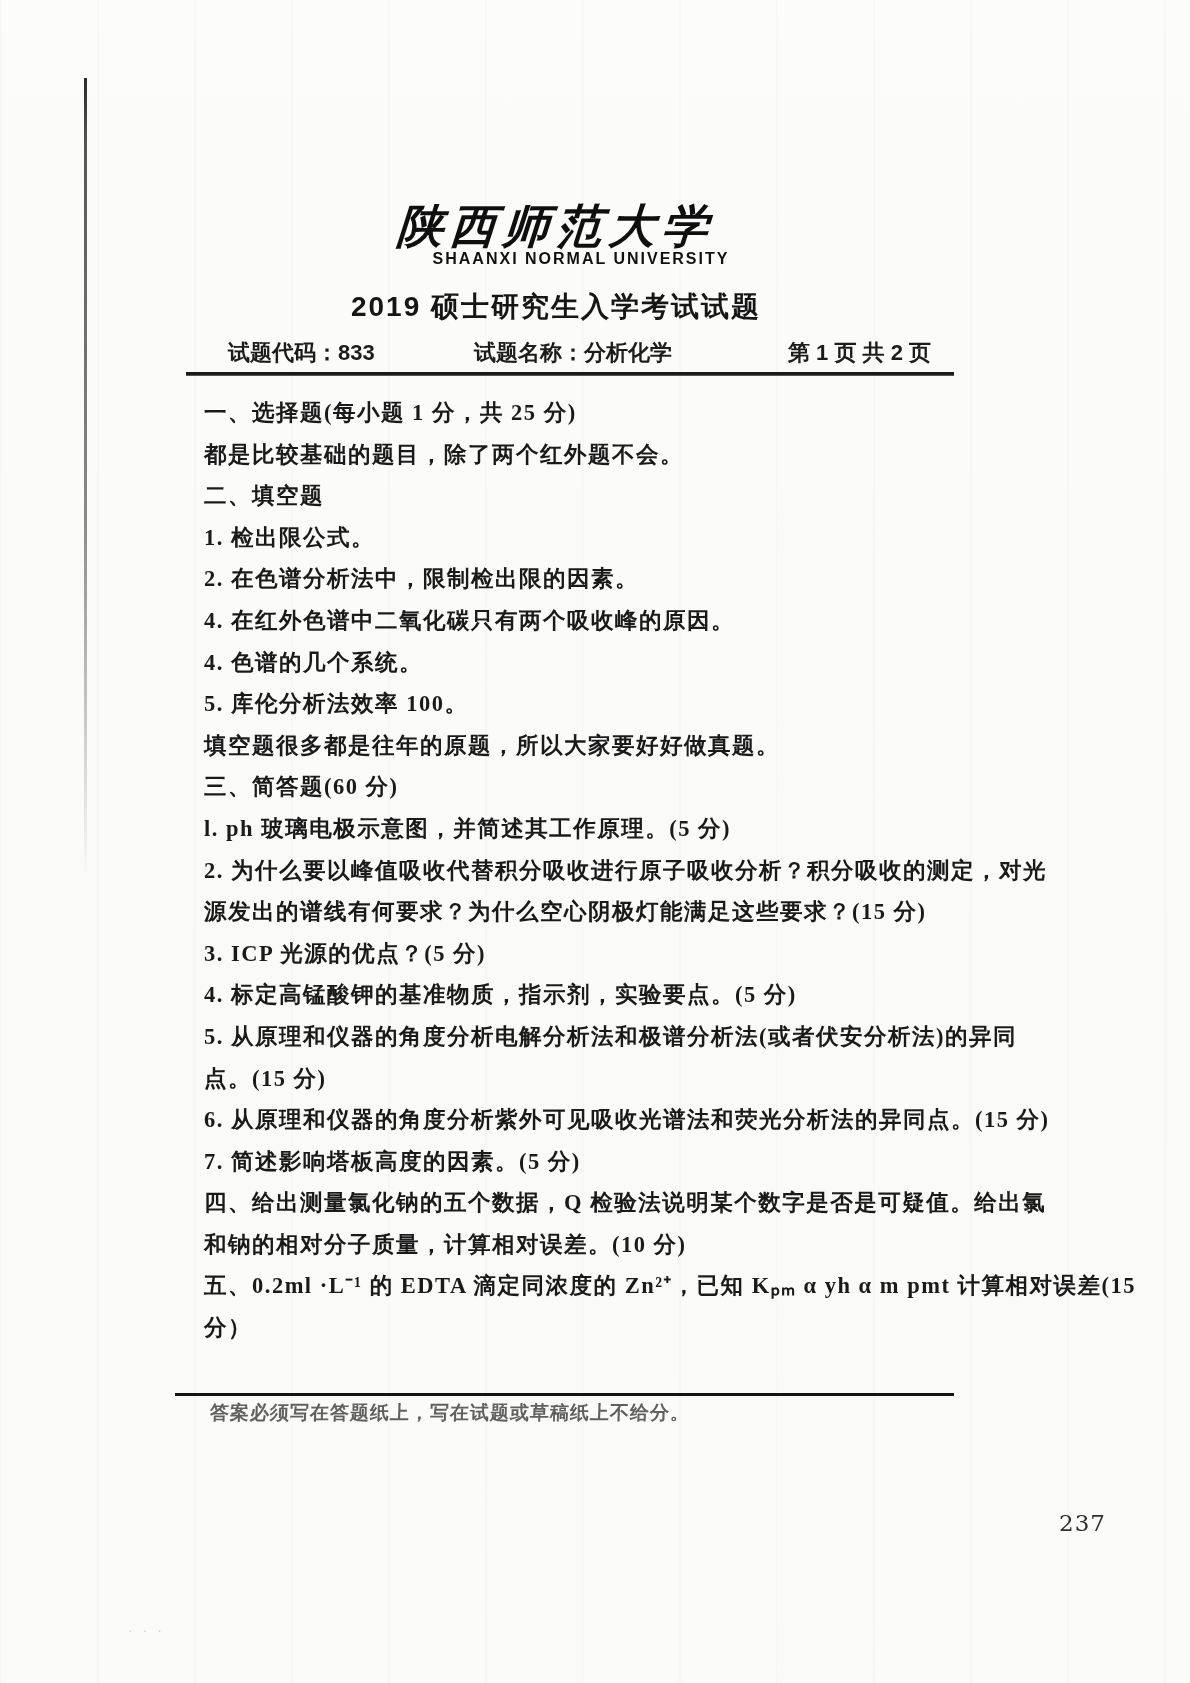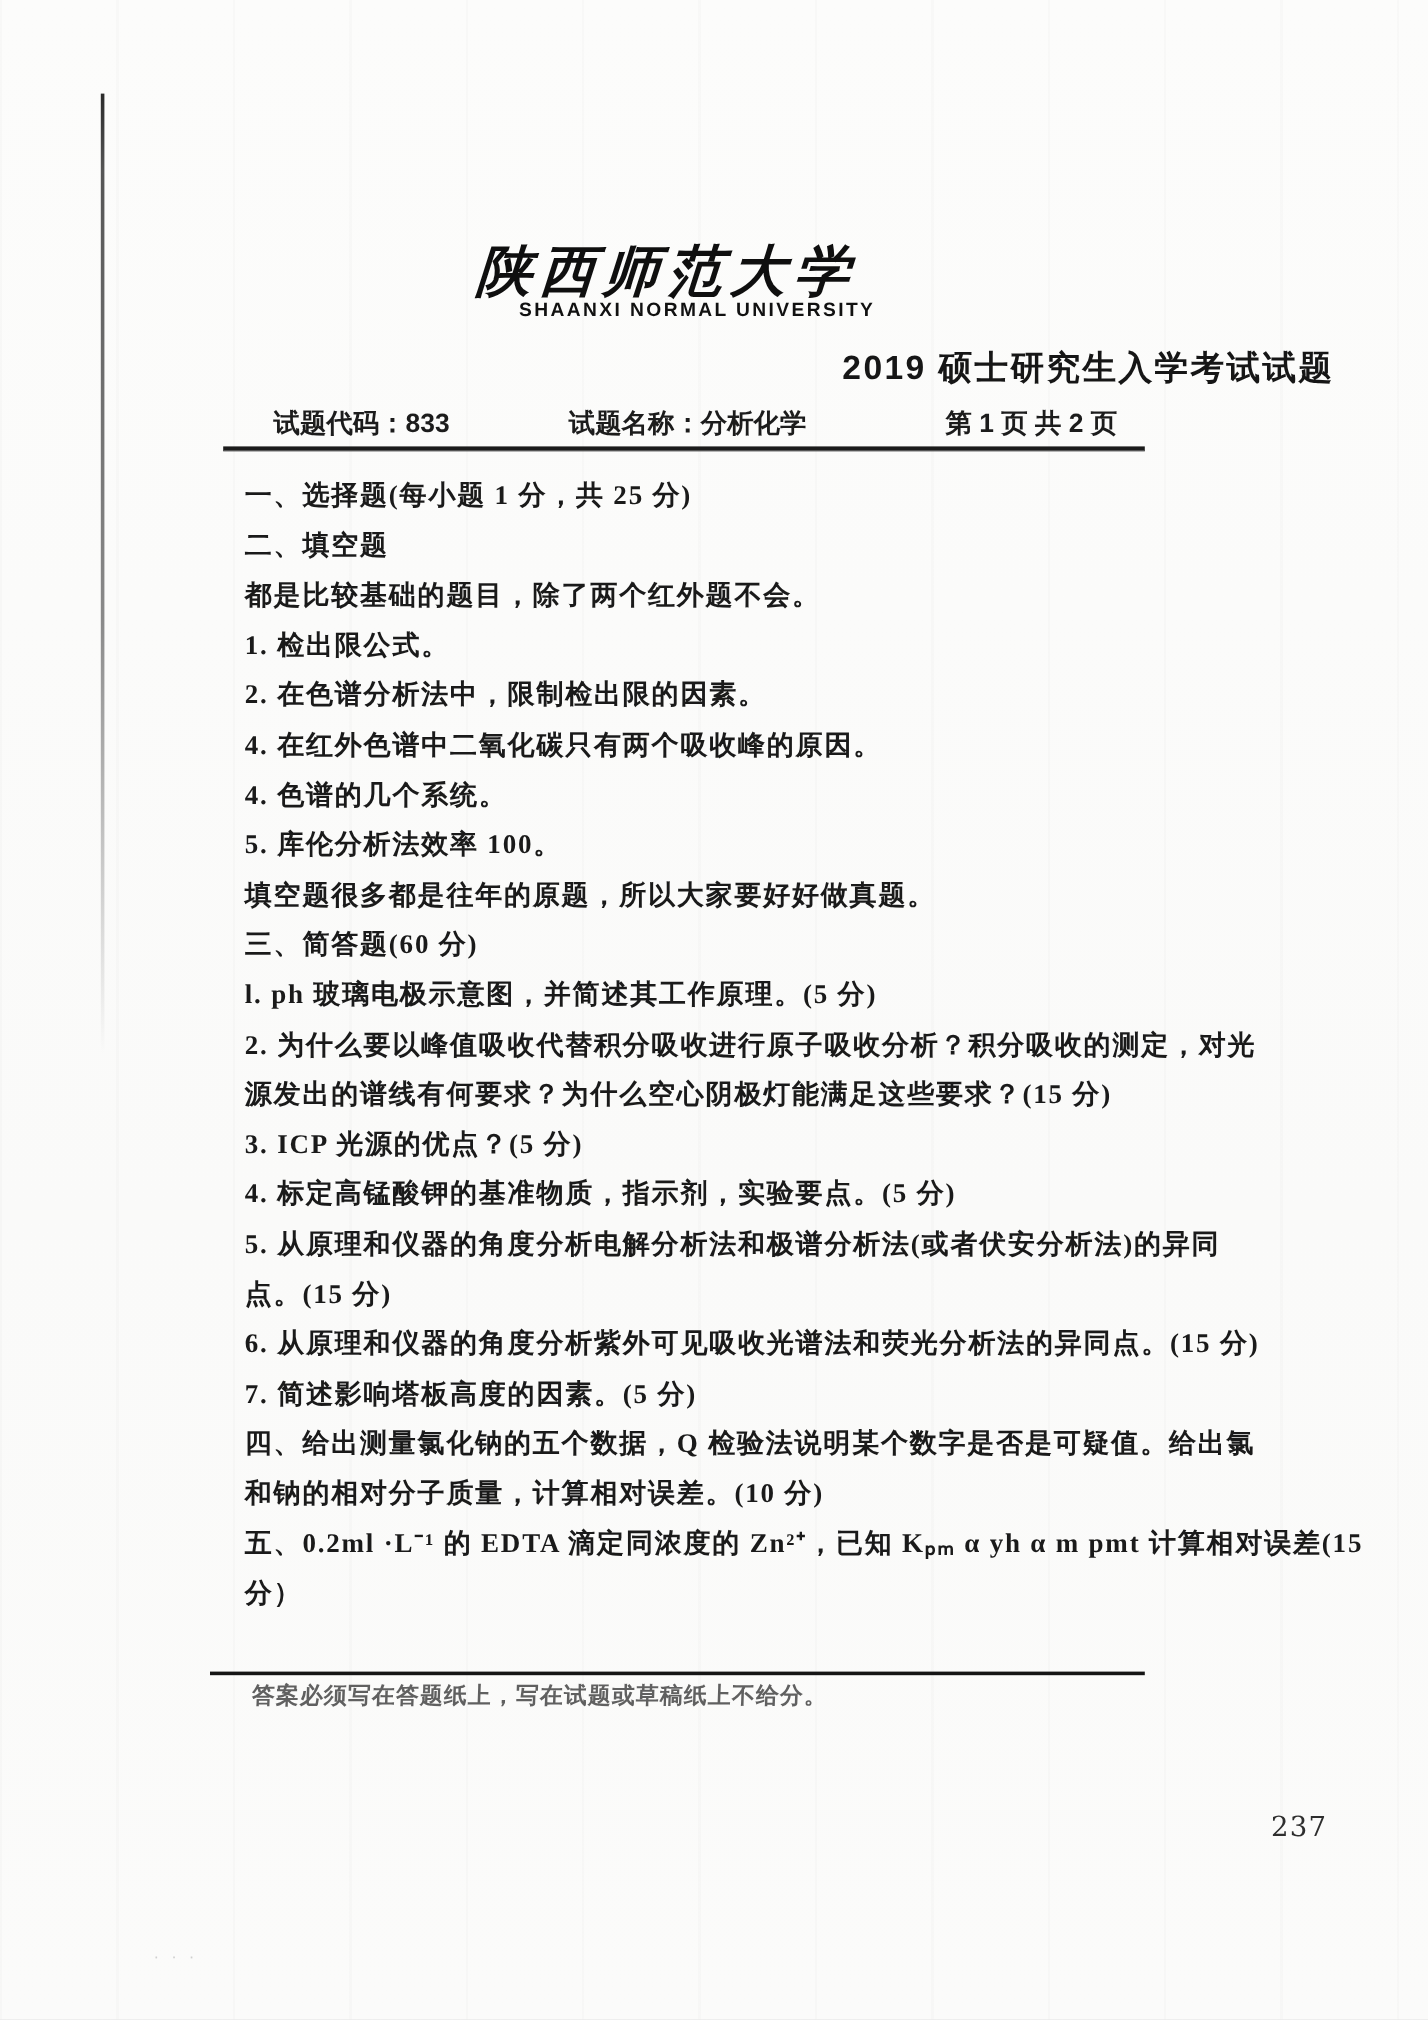--- a/index.html
+++ b/index.html
@@ -26,21 +26,21 @@
     font-size:46px;letter-spacing:7px;color:#0f0f0f;
     transform:skewX(-4deg);
   }
   .logo-en{
     position:absolute;left:0;top:250px;width:1112px;
     text-align:center;font-weight:700;font-size:16px;
     letter-spacing:2px;color:#111;margin-left:25px;
   }
   .exam-title{
     position:absolute;left:0;top:288px;width:1112px;
-    text-align:right;font-weight:700;font-size:28px;
+    text-align:center;font-weight:700;font-size:28px;
     letter-spacing:2px;color:#161616;
   }
   .header-row{position:absolute;top:338px;left:0;width:944px;height:30px;font-weight:700;font-size:22px;}
   .header-code{position:absolute;left:228px;top:0;}
   .header-name{position:absolute;left:474px;top:0;}
   .header-page{position:absolute;left:788px;top:0;}
   .header-rule{
     position:absolute;left:186px;top:372px;width:768px;height:3px;
     background:#1b1b1b;border-bottom:1px solid #555;
   }
@@ -92,22 +92,22 @@
 
   <div class="header-row">
     <span class="header-code">试题代码：833</span>
     <span class="header-name">试题名称：分析化学</span>
     <span class="header-page">第 1 页 共 2 页</span>
   </div>
   <div class="header-rule"></div>
 
   <div class="body-text">
     <p>一、选择题(每小题 1 分，共 25 分)</p>
+    <p>都是比较基础的题目，除了两个红外题不会。</p>
     <p>二、填空题</p>
-    <p>都是比较基础的题目，除了两个红外题不会。</p>
     <p>1. 检出限公式。</p>
     <p>2. 在色谱分析法中，限制检出限的因素。</p>
     <p>4. 在红外色谱中二氧化碳只有两个吸收峰的原因。</p>
     <p>4. 色谱的几个系统。</p>
     <p>5. 库伦分析法效率 100。</p>
     <p>填空题很多都是往年的原题，所以大家要好好做真题。</p>
     <p>三、简答题(60 分)</p>
     <p>l. ph 玻璃电极示意图，并简述其工作原理。(5 分)</p>
     <p>2. 为什么要以峰值吸收代替积分吸收进行原子吸收分析？积分吸收的测定，对光</p>
     <p>源发出的谱线有何要求？为什么空心阴极灯能满足这些要求？(15 分)</p>

